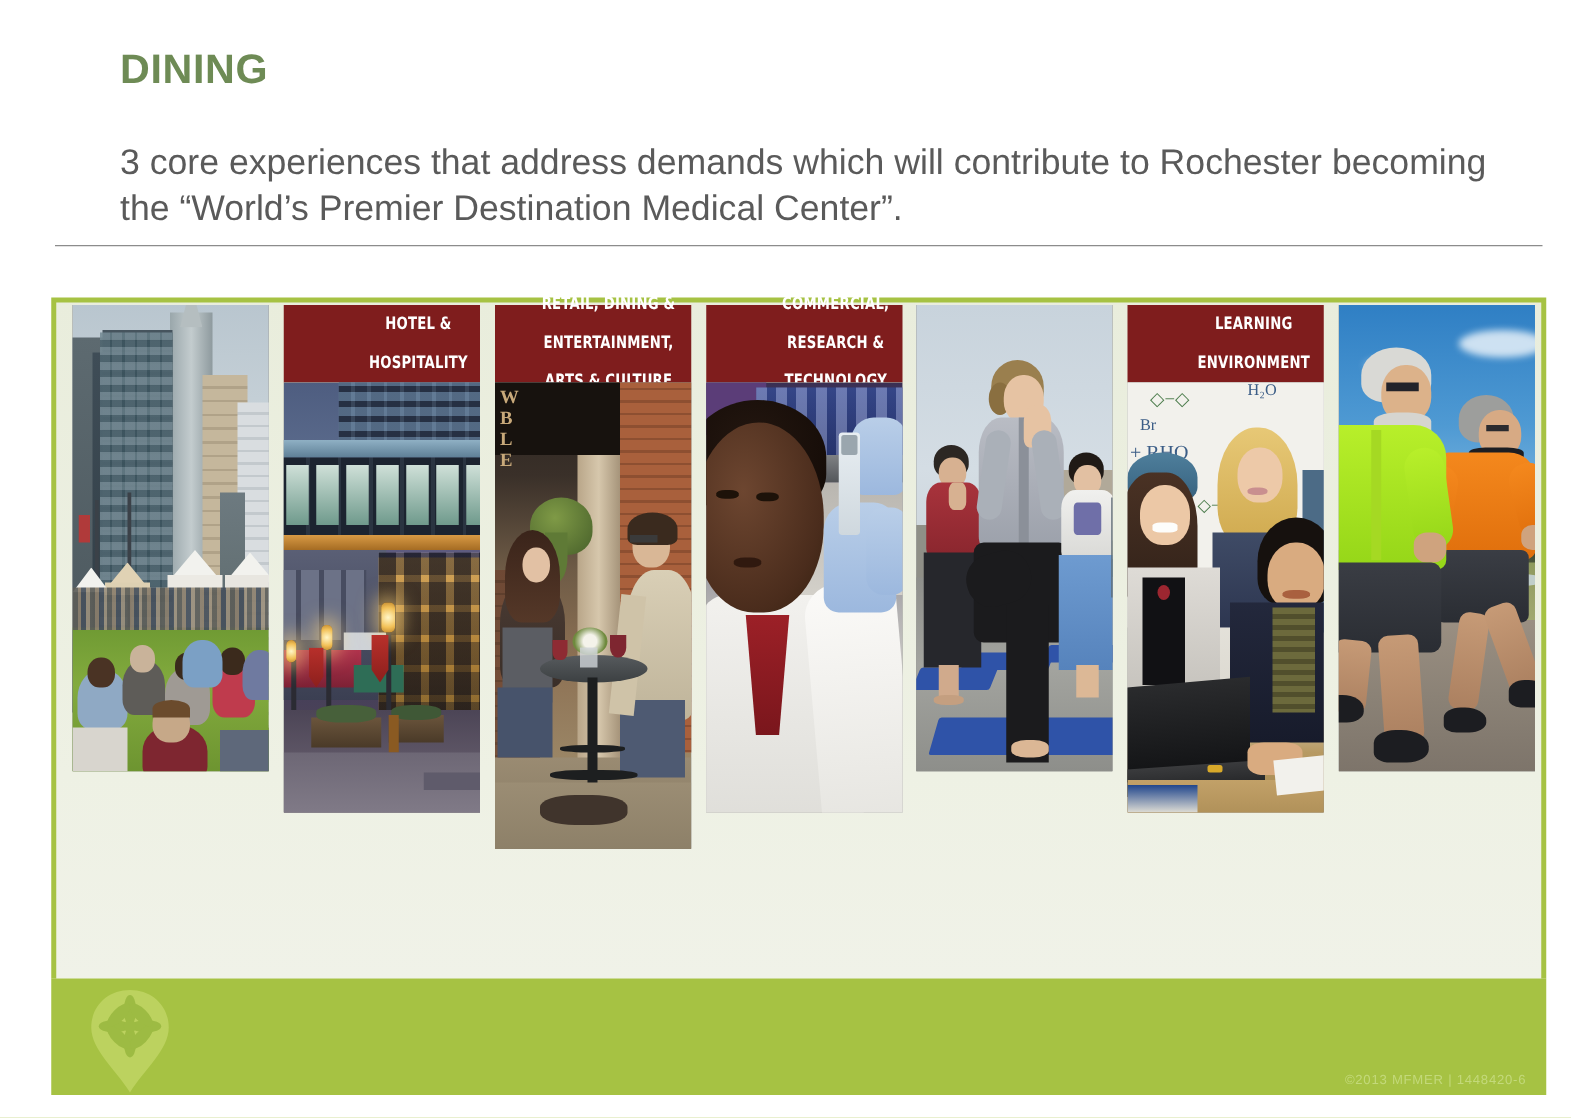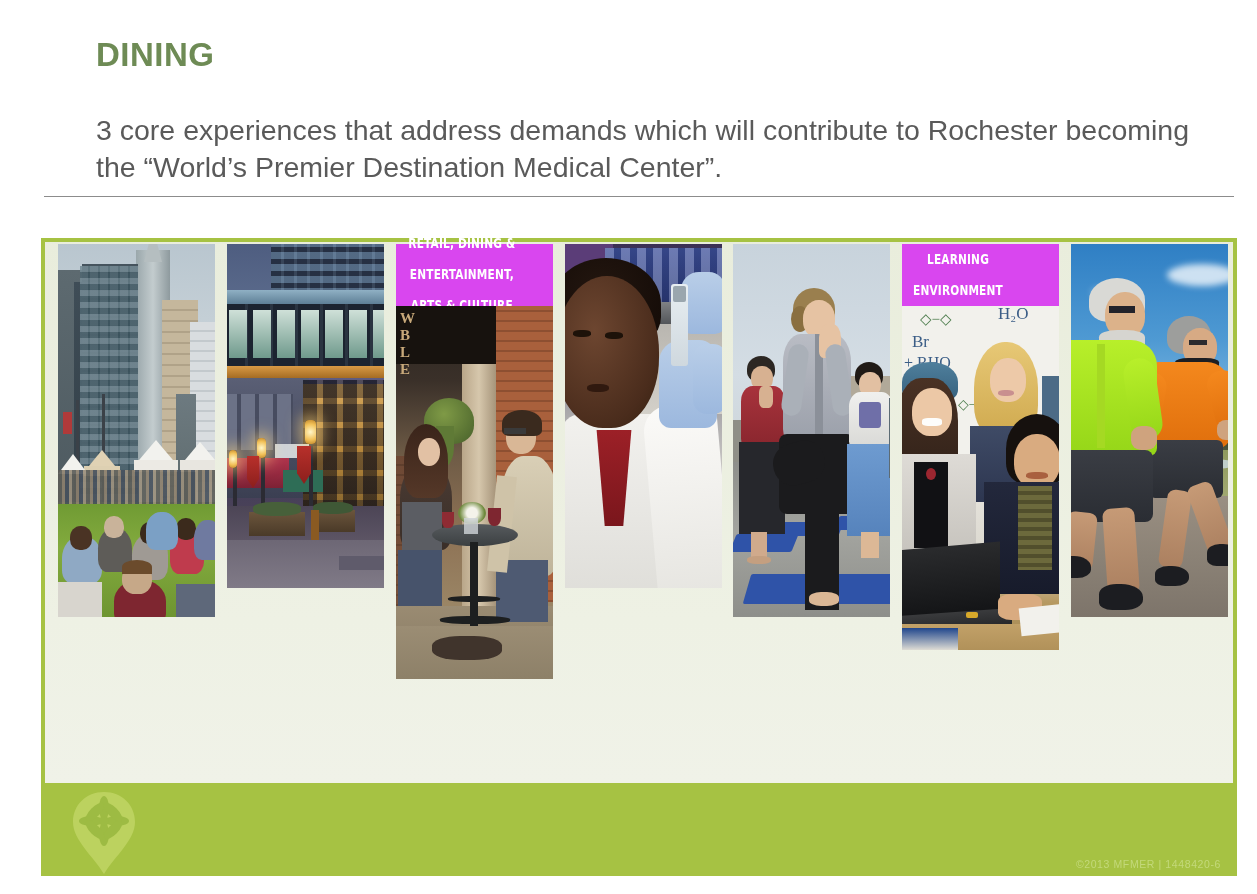--- a/index.html
+++ b/index.html
@@ -71,27 +71,27 @@
     top: 0;
     width: 100%;
     height: 100%;
   }
   .col {
     position: absolute;
     top: 6px;
     width: 157px;
   }
   .col .col-header {
-    background: #d946ef;
+    background: #7f1d1d;
     color: #ffffff;
     width: 100%;
     height: 62px;
     display: flex;
     align-items: center;
-    justify-content: flex-start;
+    justify-content: flex-end;
     text-align: center;
     box-sizing: border-box;
     padding: 2px 4px;
   }
   .col .col-header span {
     font-family: "DejaVu Sans Condensed", "Liberation Sans Narrow", "Liberation Sans", sans-serif;
     font-weight: bold;
     font-size: 13.6px;
     line-height: 15.6px;
     letter-spacing: 0.2px;
@@ -204,21 +204,21 @@
   .yg-green { left:126px; top:188px; width:44px; height:30px; background:#6f7b4e; border-radius:40%; }
   .yg-deck { left:0; top:218px; width:100%; height:156px; background:linear-gradient(to bottom,#8e8f8b,#a3a49f 45%,#8d8e8a); }
   .mat { background:#2f53a8; border-radius:2px; }
   .yg-hair { border-radius:50% 50% 40% 40%; }
   .yg-top { border-radius:26% 26% 12% 12%; }
   .yg-pant { background:#1b1b1d; }
 
   
   .ln-bg { inset:0; background:linear-gradient(to bottom,#e6e6e2 0%,#eceae4 40%,#dcd9d0 72%,#b79a63 86%,#a2854f 100%); }
   .ln-board { left:-4px; top:-4px; width:170px; height:200px; background:#f2f1ec; }
-  .ln-ink { position:absolute; color:#3b5d86; font-family:"Liberation Serif",serif; font-size:17px; }
+  .ln-ink { position:absolute; color:#3b5d86; font-family:"Liberation Serif",serif; font-size:13px; }
   .ln-ink.g { color:#4d7d4d; }
   .ln-beanie { border-radius:50% 50% 30% 30%; background:linear-gradient(to bottom,#4f7f9c,#35607d); }
   .ln-laptop-screen { background:linear-gradient(to bottom,#2a2b2d,#111214); }
   .ln-laptop-base { background:linear-gradient(to bottom,#3a3b3d,#212224); }
   .ln-desk { left:0; top:318px; width:100%; height:56px; background:linear-gradient(to bottom,#c2a168,#9d7f49); }
   .face { border-radius:48% 48% 44% 44%; }
 
   
   .run-sky { inset:0; background:linear-gradient(to bottom,#2f7fc4 0%,#4f9ad3 26%,#7fb7e0 44%,#b9d6ea 54%,#cfdfe8 58%,#9aa776 62%,#8a9a6a 68%,#8d8477 74%,#9a9287 100%); }
   .run-cloud { background:rgba(255,255,255,.75); border-radius:50%; filter:blur(3px); }
@@ -286,20 +286,24 @@
           <div class="sh sit" style="left:56px;top:336px;width:52px;height:46px;background:#7e2630;"></div>
           <div class="sh face" style="left:64px;top:320px;width:30px;height:30px;background:#c6a888;"></div>
           <div class="sh" style="left:64px;top:316px;width:30px;height:14px;background:#6b4b2c;border-radius:50% 50% 0 0;"></div>
           <div class="sh" style="left:0px;top:338px;width:44px;height:40px;background:#d8d5ce;"></div>
           <div class="sh" style="left:118px;top:340px;width:44px;height:36px;background:#5e687a;"></div>
         </div>
       </div>
     </div>
 
     <div class="col short" style="left:186px;">
+      <div class="col-header">
+        <span><span>HOTEL &amp;</span><br>
+              <span>HOSPITALITY</span></span>
+      </div>
       <div class="photo">
         <div class="scene">
           <div class="sh hot-sky"></div>
           <div class="sh hot-topbldg"></div>
           <div class="sh" style="left:44px;top:-4px;width:120px;height:56px;background:repeating-linear-gradient(to bottom,rgba(150,190,220,.35) 0 7px,rgba(0,0,0,.2) 7px 12px);"></div>
           <div class="sh hot-skyway"></div>
           <div class="sh hot-glassband"></div>
           <div class="sh hot-win" style="left:2px;top:66px;width:18px;height:48px;"></div>
           <div class="sh hot-win" style="left:26px;top:66px;width:18px;height:48px;"></div>
           <div class="sh hot-win" style="left:50px;top:66px;width:18px;height:48px;"></div>
@@ -379,20 +383,25 @@
           <div class="sh" style="left:68px;top:212px;width:14px;height:16px;background:#cfd4d8;opacity:.8;"></div>
           <div class="sh" style="left:46px;top:206px;width:12px;height:16px;background:#8e2b33;border-radius:0 0 40% 40%;"></div>
           <div class="sh" style="left:92px;top:202px;width:13px;height:18px;background:#7e2630;border-radius:0 0 45% 45%;"></div>
           <div class="sh" style="left:0px;top:320px;width:100%;height:54px;background:linear-gradient(to bottom,#9b8d74,#8d8068);"></div>
           <div class="sh" style="left:36px;top:330px;width:70px;height:24px;background:#40342c;border-radius:40%;"></div>
         </div>
       </div>
     </div>
 
     <div class="col short" style="left:524px;">
+      <div class="col-header">
+        <span><span>COMMERCIAL,</span><br>
+              <span>RESEARCH &amp;</span><br>
+              <span>TECHNOLOGY</span></span>
+      </div>
       <div class="photo">
         <div class="scene">
           <div class="sh lab-bg"></div>
           <div class="sh lab-purple"></div>
           <div class="sh lab-shelf"></div>
           <div class="sh lab-shelf2"></div>
           <div class="sh lab-bench"></div>
           <div class="sh" style="left:40px;top:80px;width:130px;height:90px;background:linear-gradient(to bottom,#b9b6b0,#d3d0c9);"></div>
           <div class="sh lab-coat"></div>
           <div class="sh lab-red"></div>

